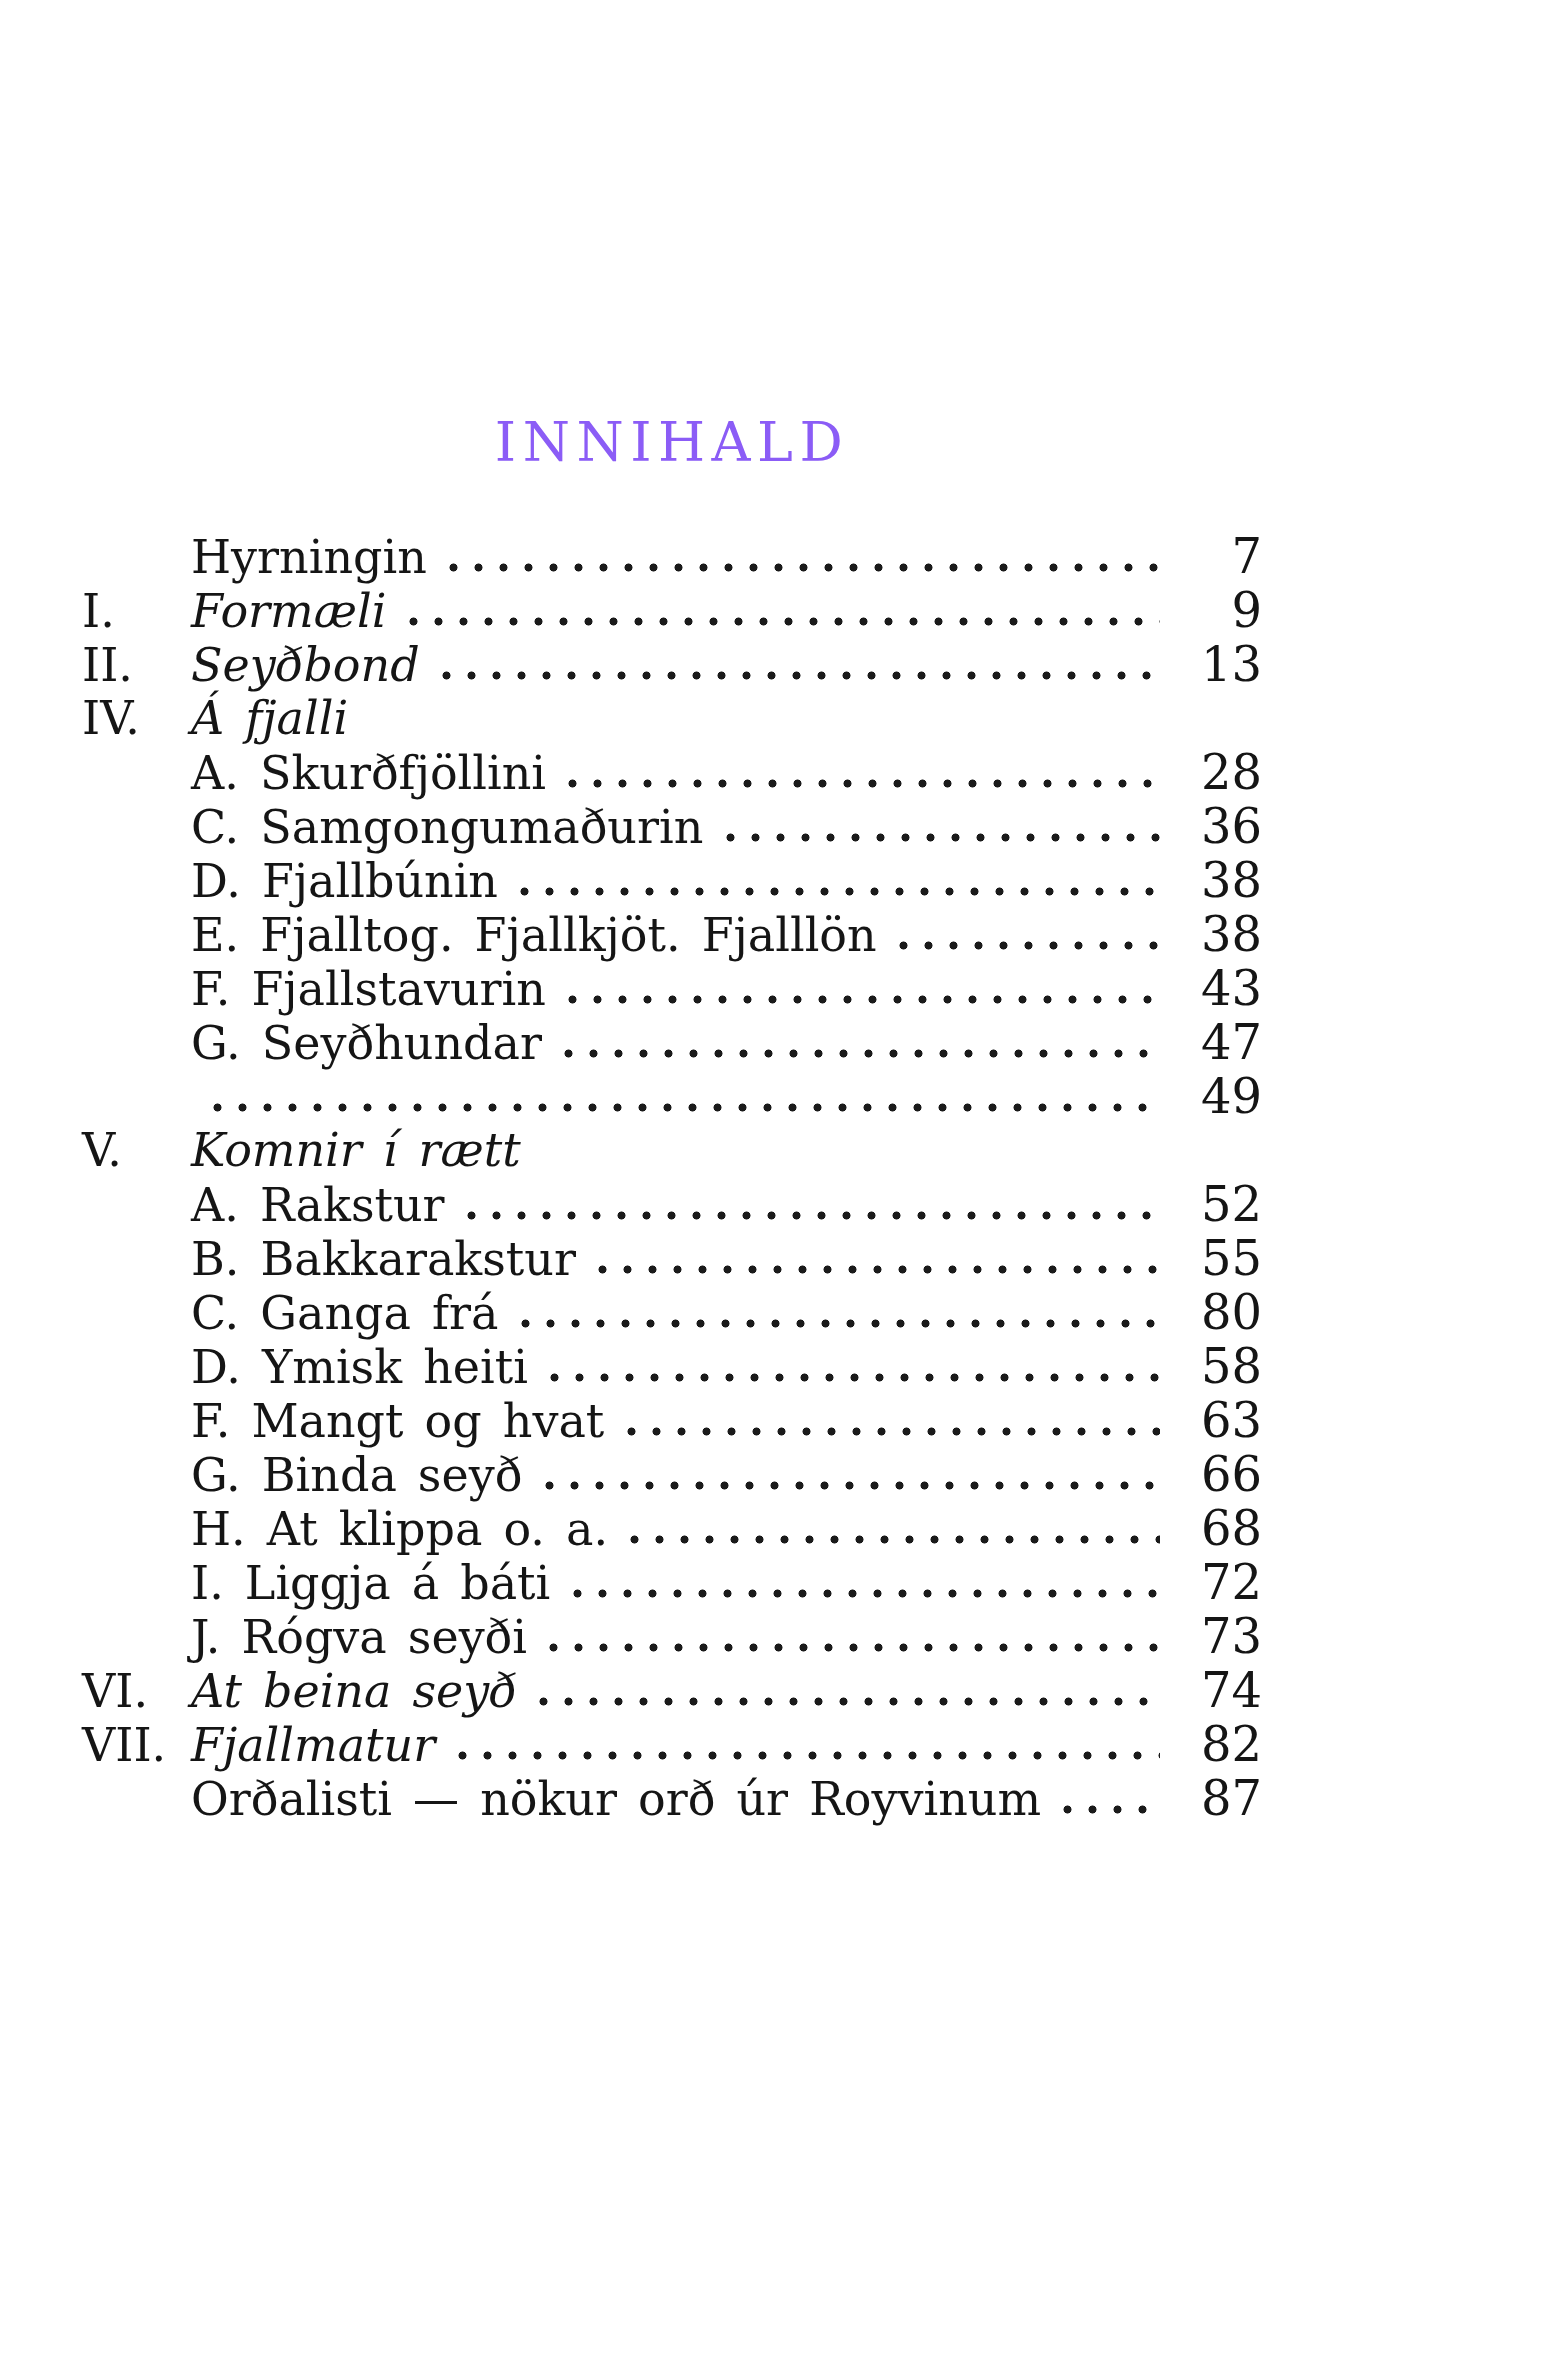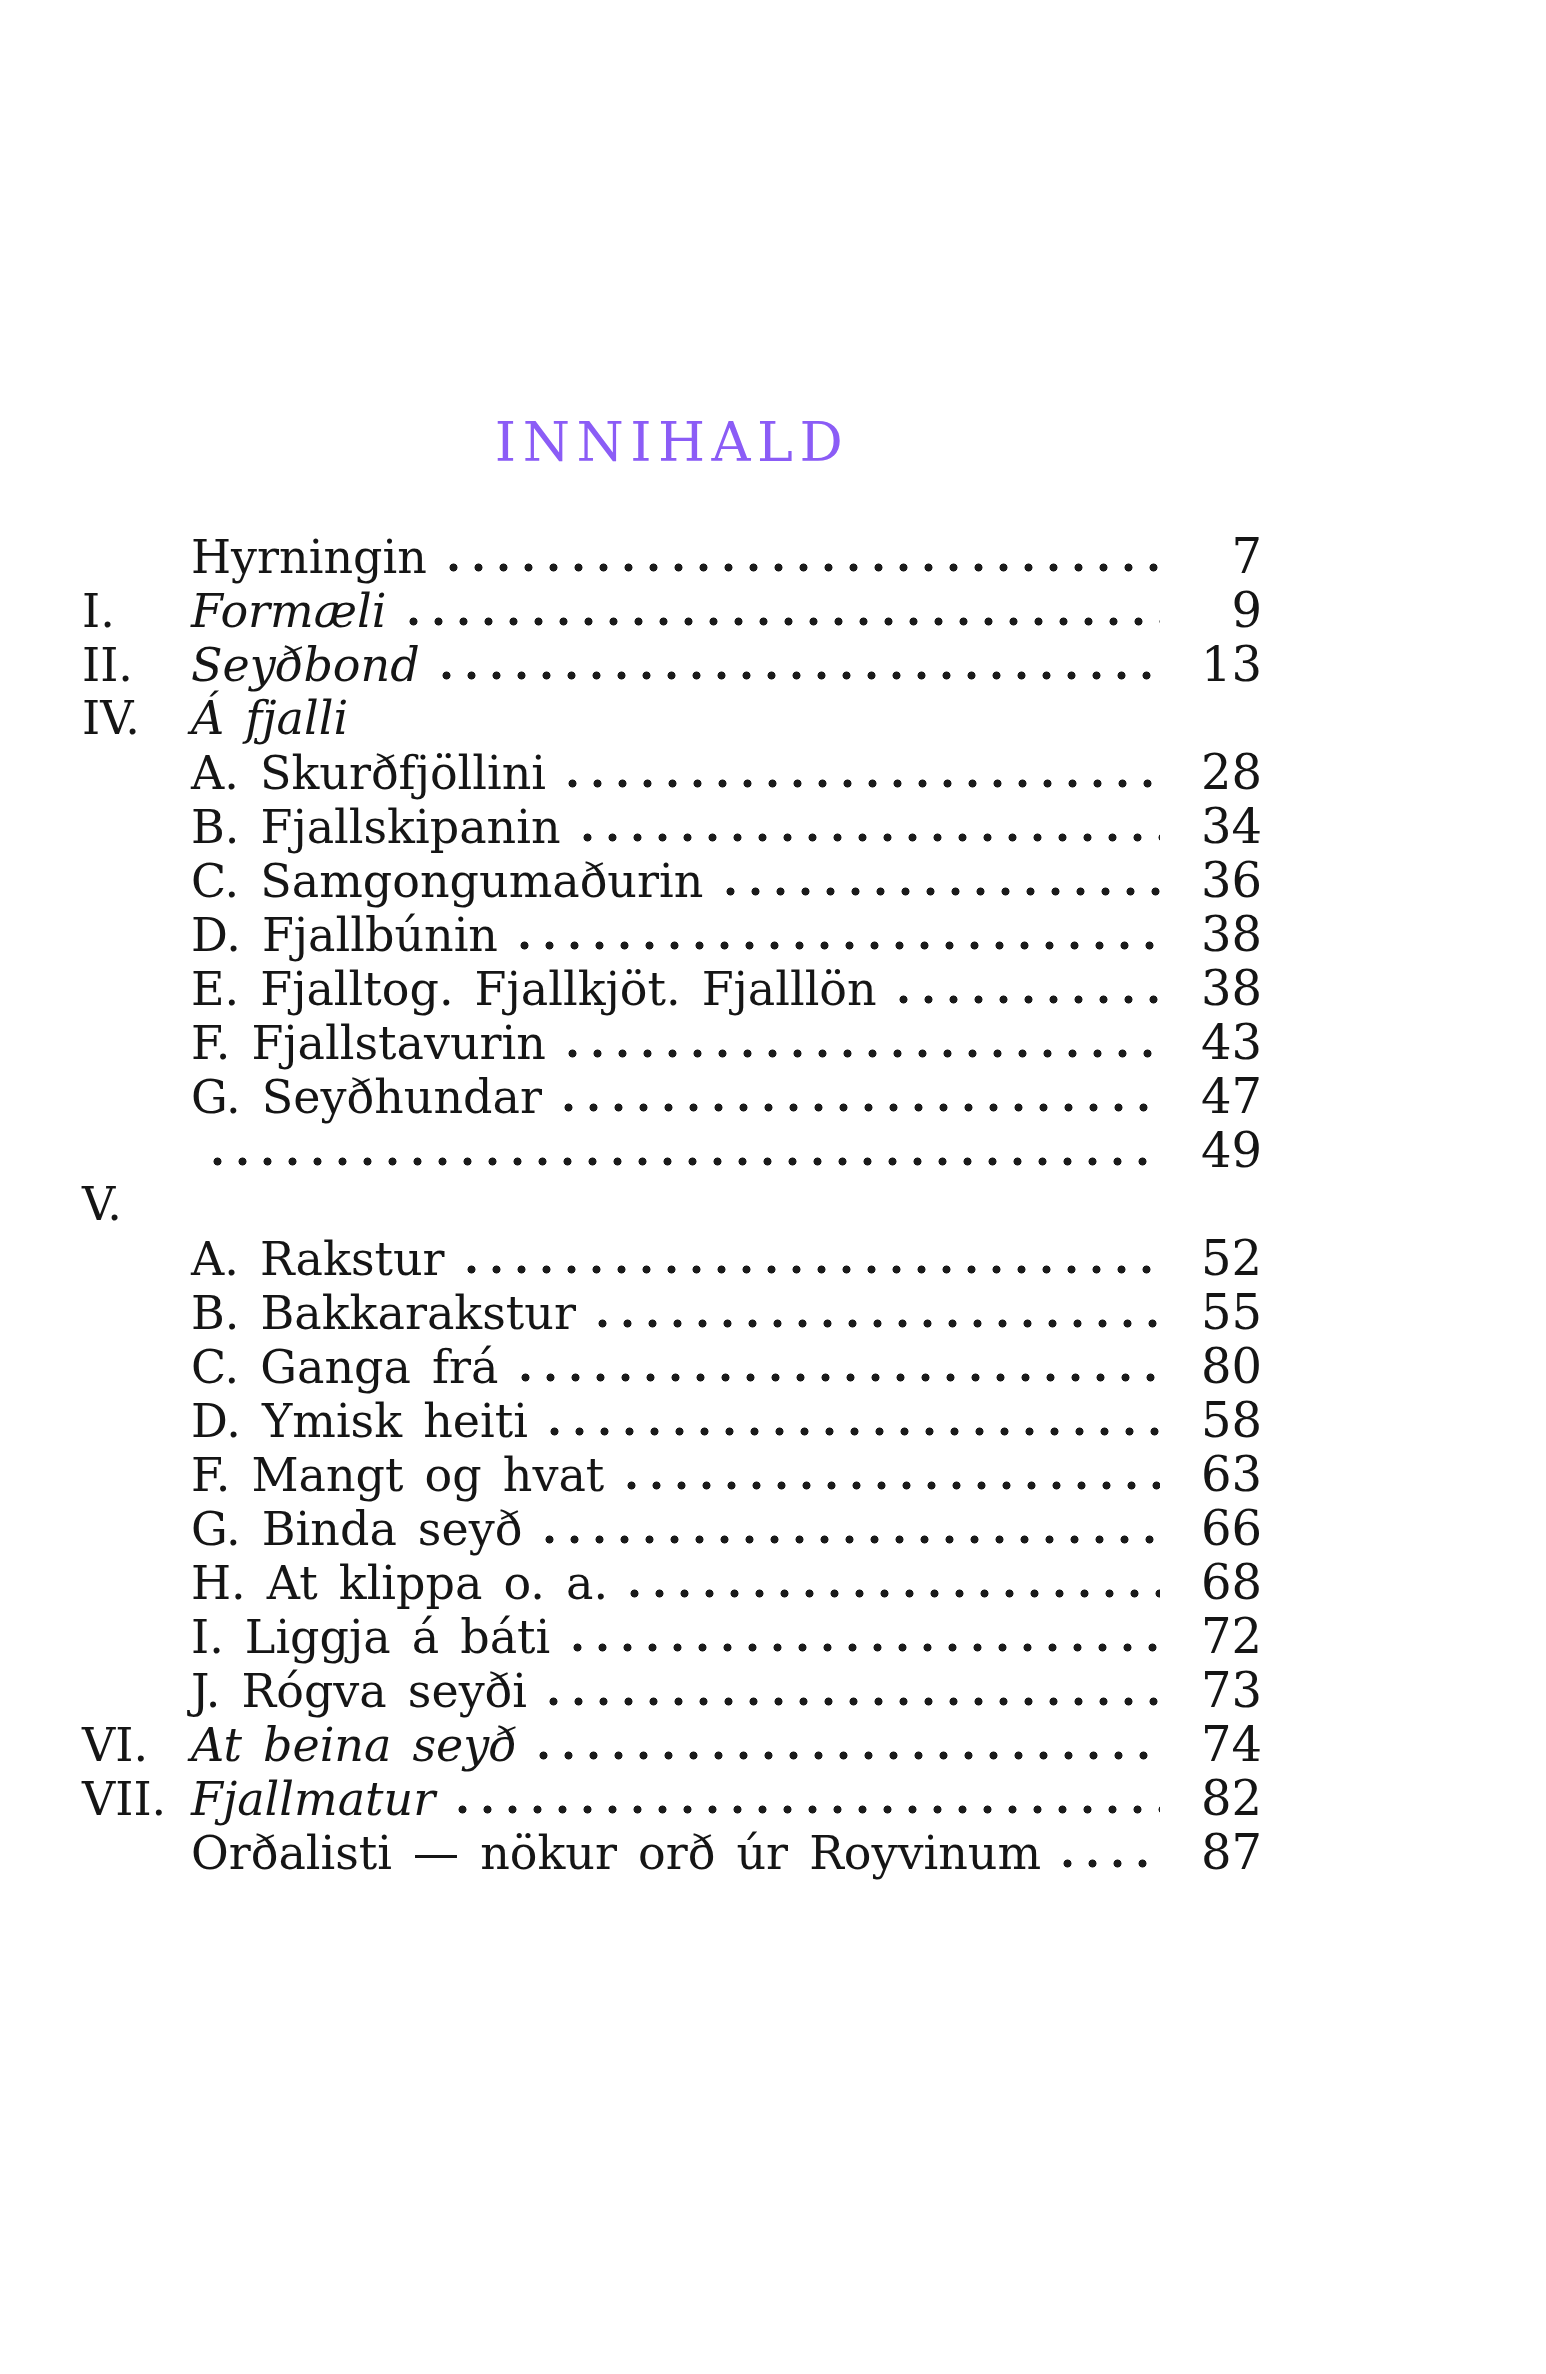--- a/index.html
+++ b/index.html
@@ -112,26 +112,20 @@
     <span class="pageno"></span>
   </div>
 
   <div class="row">
     <span class="num"></span>
     <span class="label">A. Skurðfjöllini</span>
     <span class="leader"></span>
     <span class="pageno">28</span>
   </div>
 
-  <div class="row">
-    <span class="num"></span>
-    <span class="label">B. Fjallskipanin</span>
-    <span class="leader"></span>
-    <span class="pageno">34</span>
-  </div>
 
   <div class="row">
     <span class="num"></span>
     <span class="label">C. Samgongumaðurin</span>
     <span class="leader"></span>
     <span class="pageno">36</span>
   </div>
 
   <div class="row">
     <span class="num"></span>
@@ -162,20 +156,21 @@
   </div>
 
   <div class="row">
     <span class="num"></span>
     <span class="leader"></span>
     <span class="pageno">49</span>
   </div>
 
   <div class="row no-page">
     <span class="num">V.</span>
+    <span class="label italic">Komnir í rætt</span>
     <span class="leader"></span>
     <span class="pageno"></span>
   </div>
 
   <div class="row">
     <span class="num"></span>
     <span class="label">A. Rakstur</span>
     <span class="leader"></span>
     <span class="pageno">52</span>
   </div>

